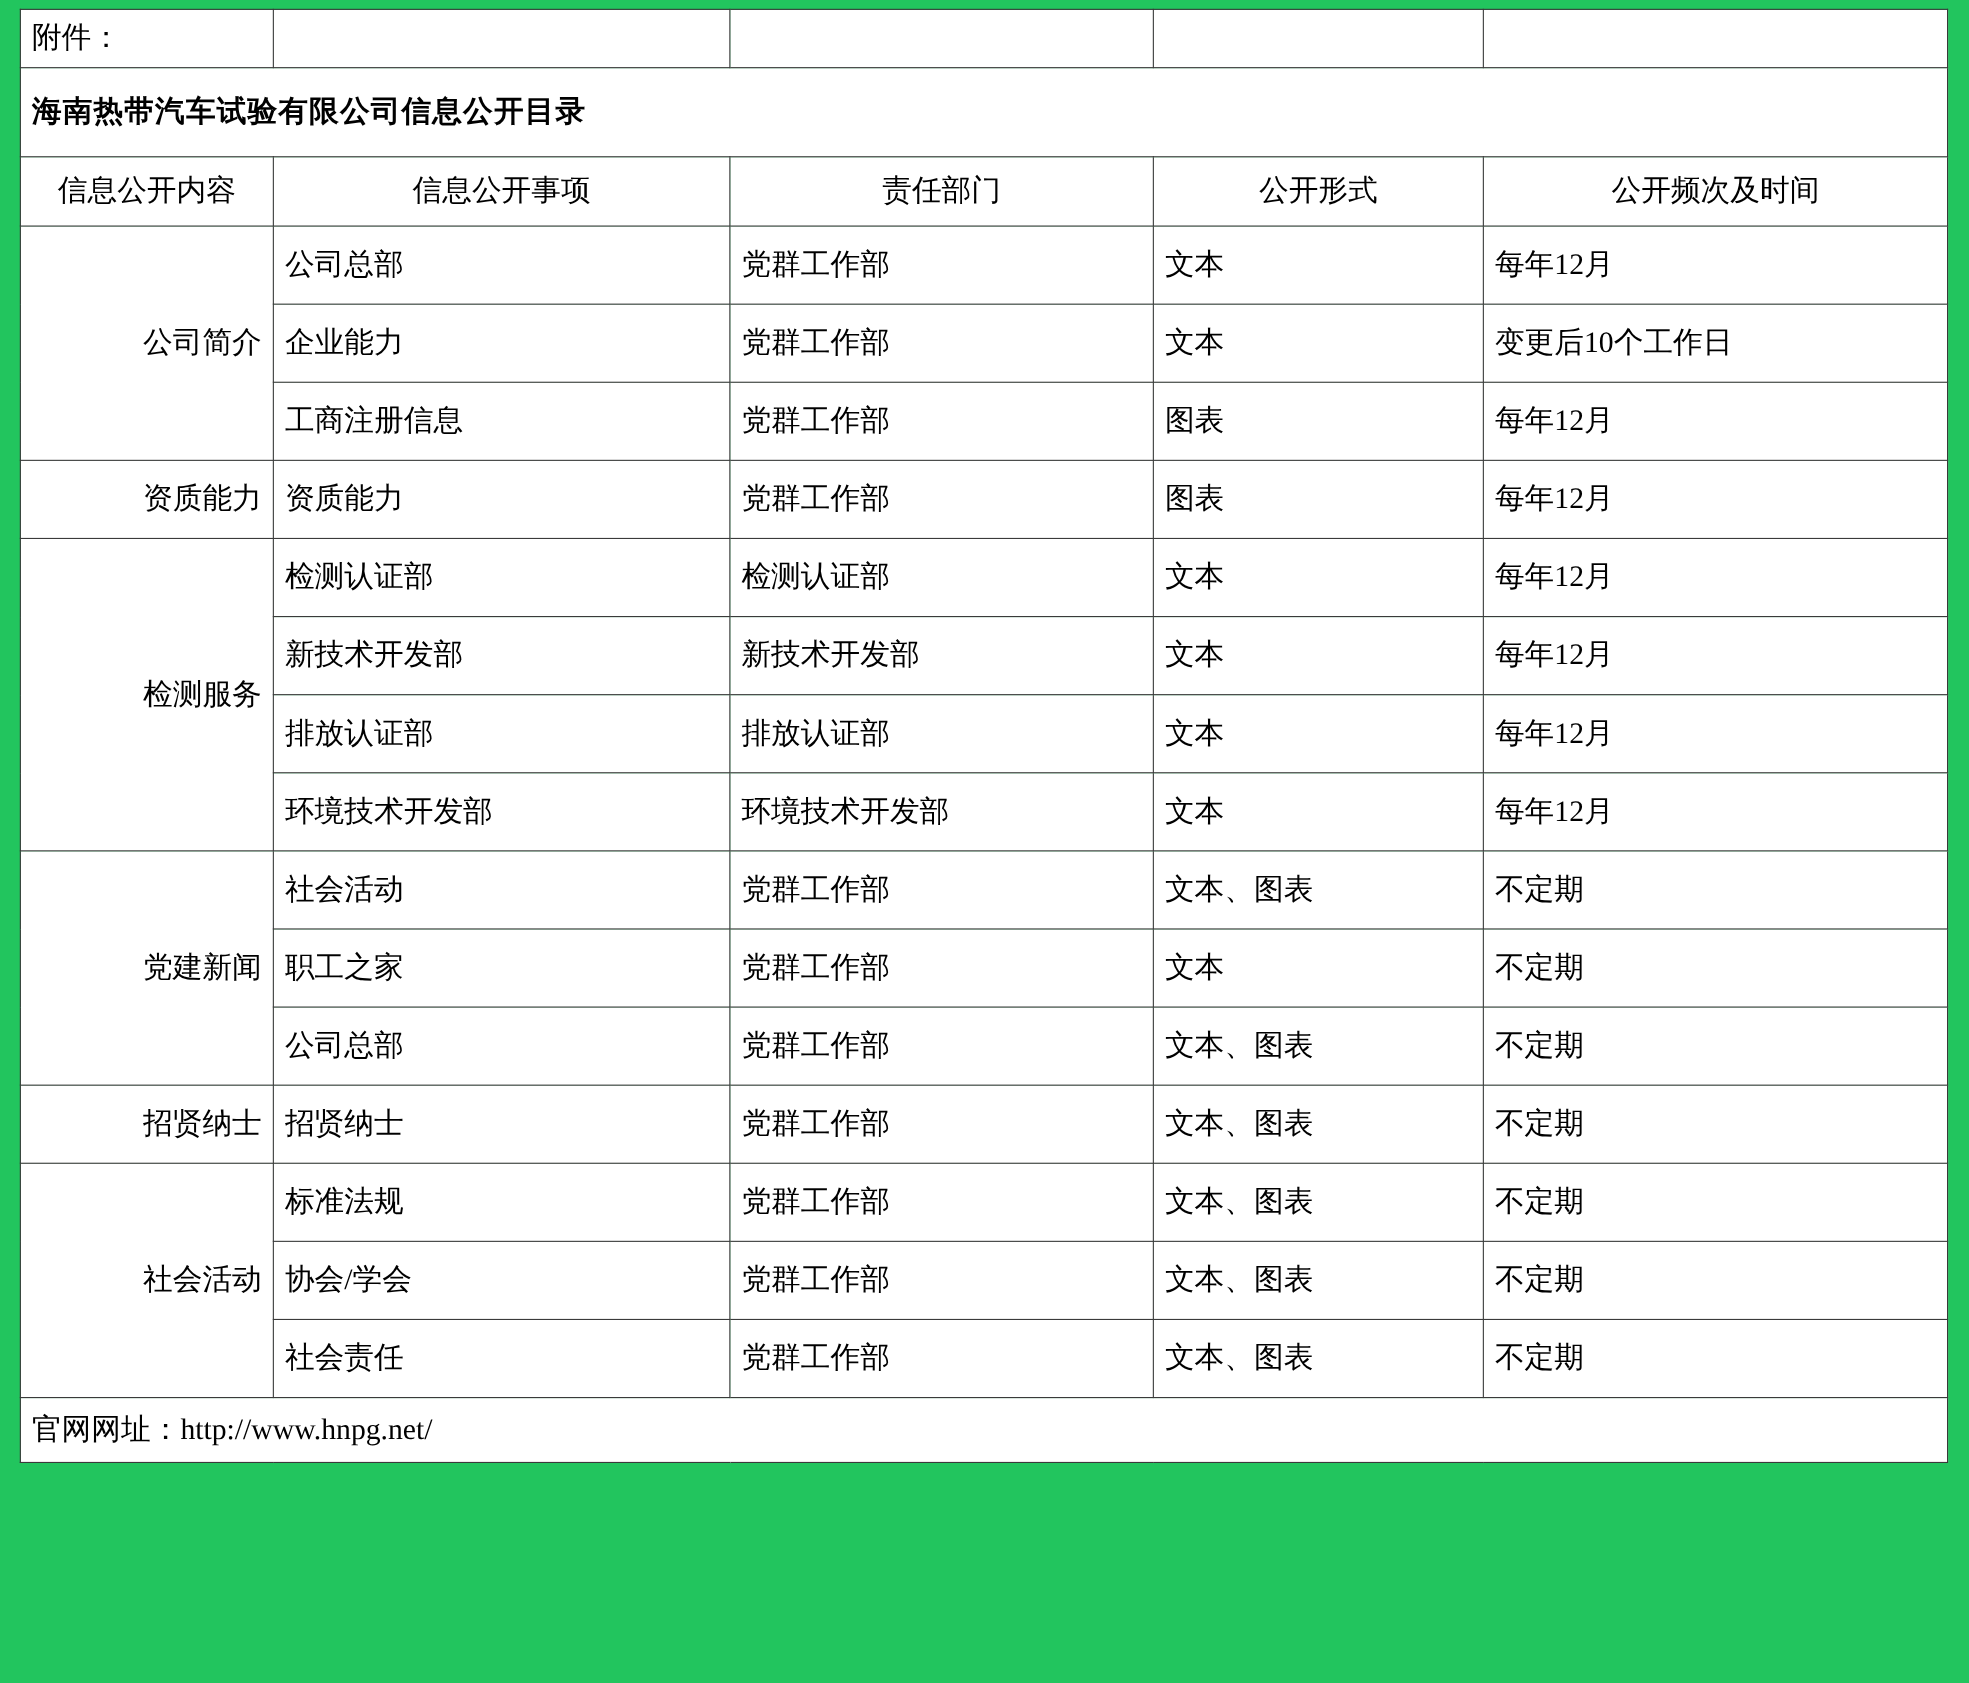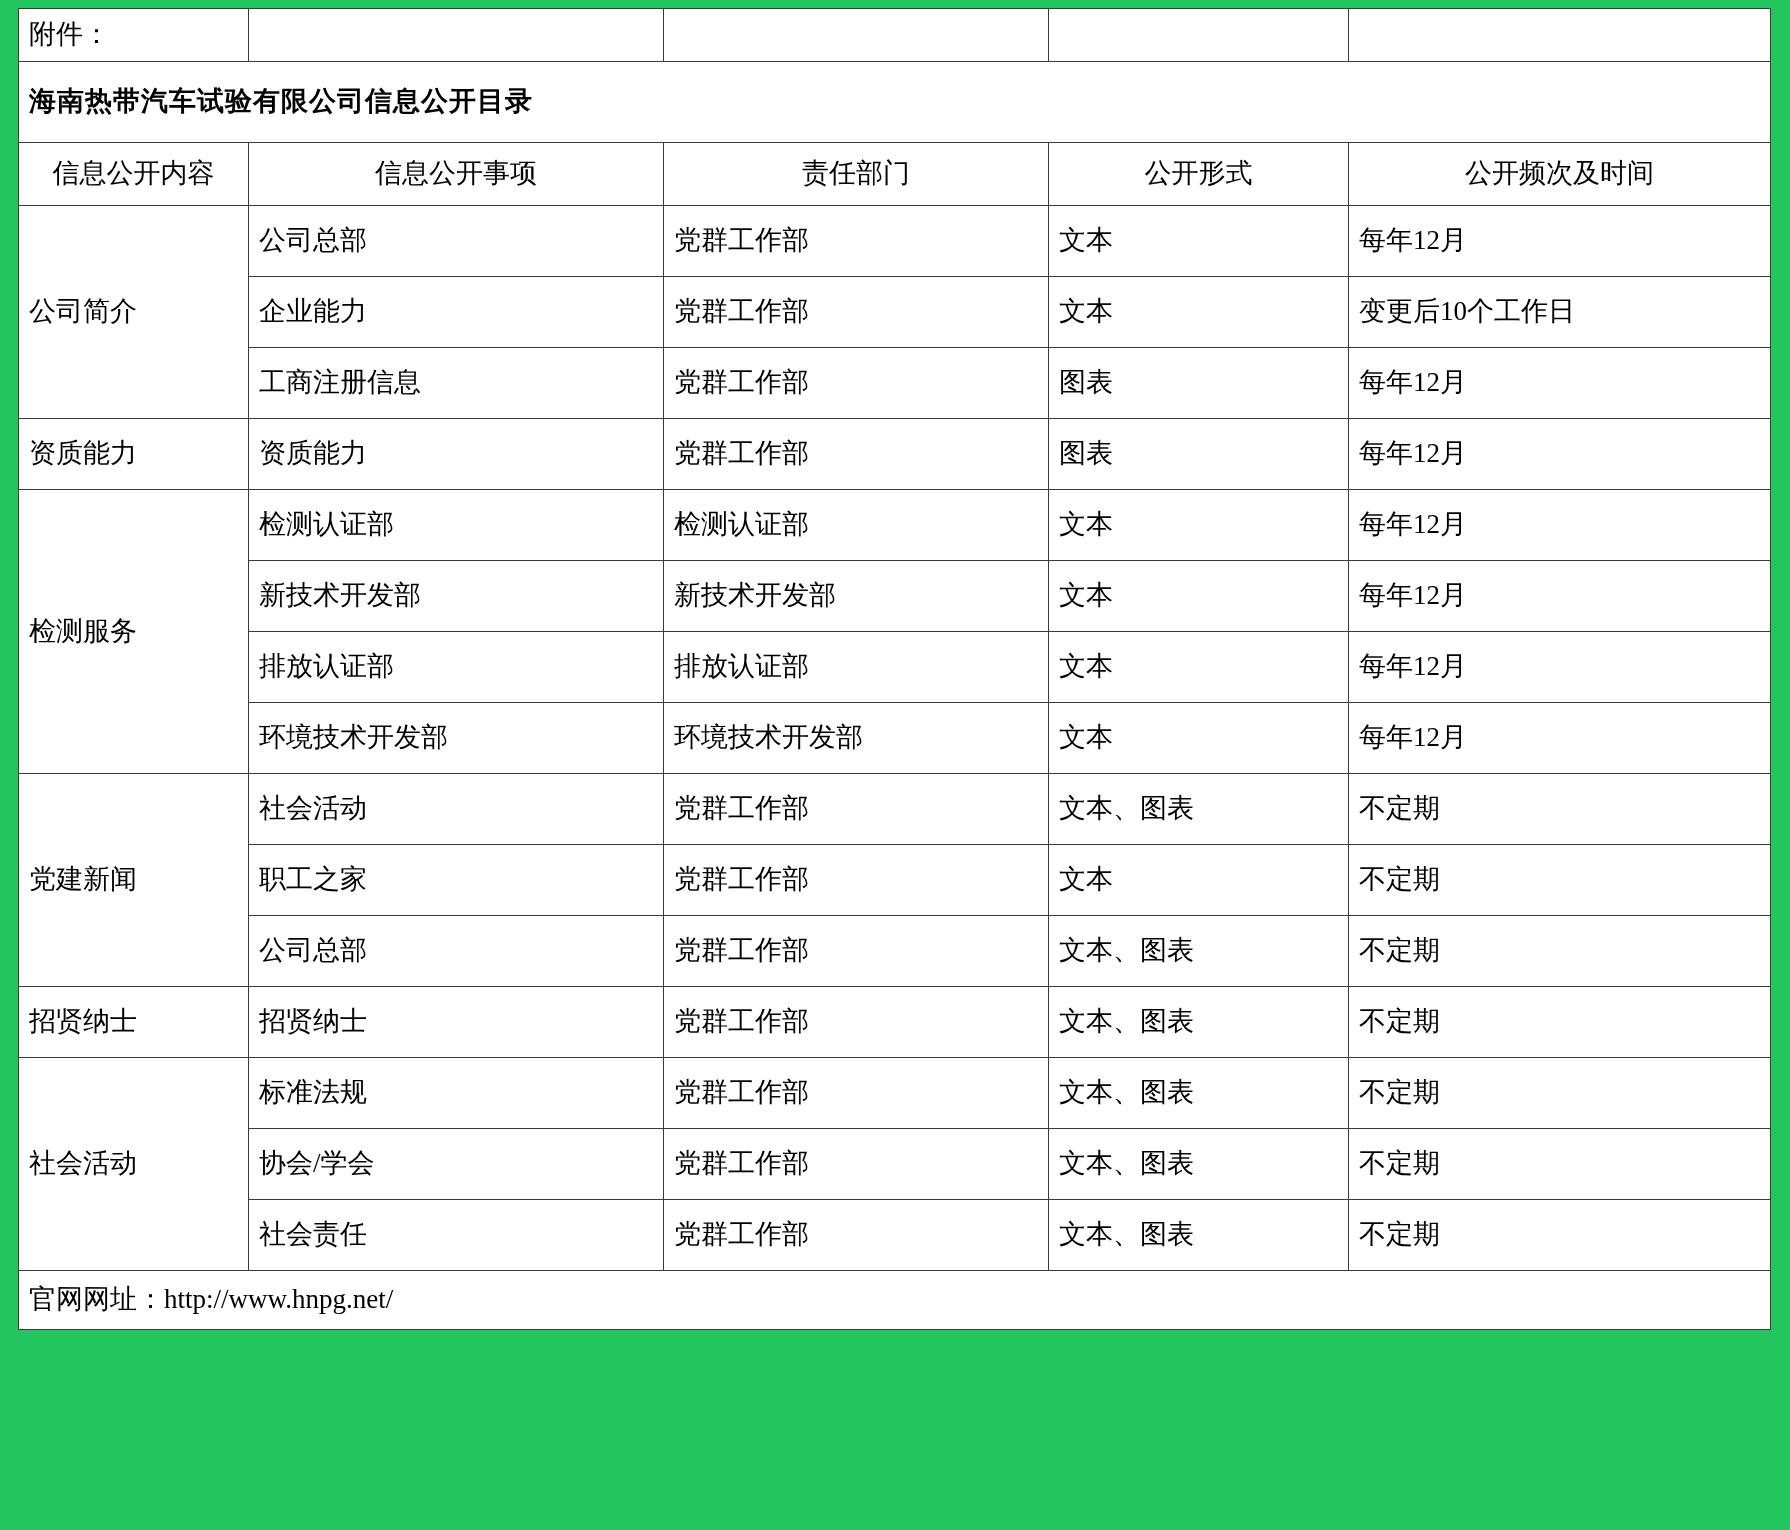--- a/index.html
+++ b/index.html
@@ -59,21 +59,21 @@
     letter-spacing: 1px;
   }
   
   .hdr td {
     text-align: center;
     height: 62px;
     font-size: 29px;
   }
   
   .grp {
-    text-align: left;
+    text-align: right;
     font-size: 29px;
   }
   .data td {
     height: 70px;
   }
   .footer-cell {
     height: 58px;
     font-size: 28px;
   }
   .nowrap { white-space: nowrap; }

